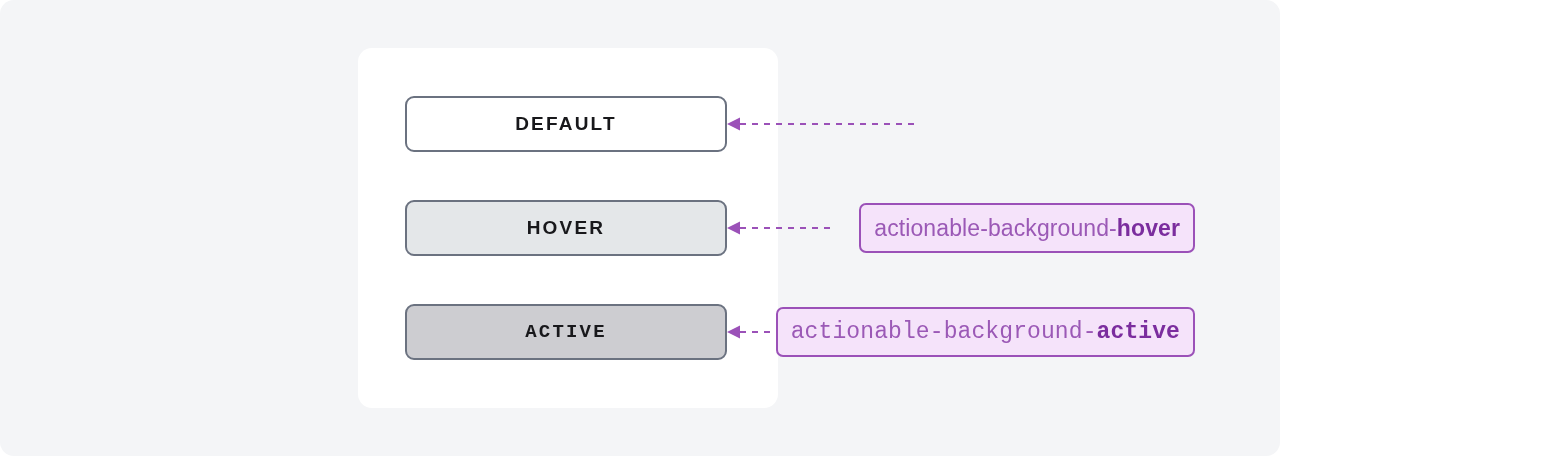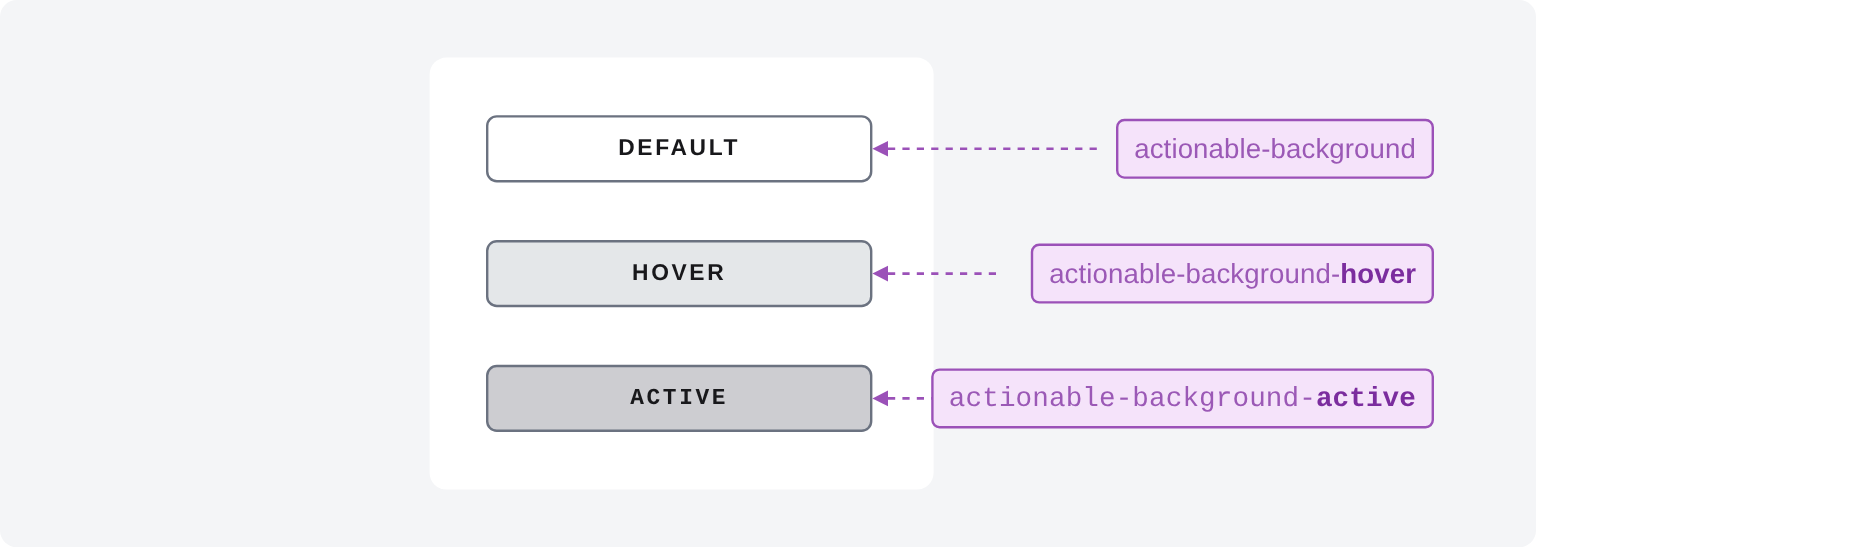--- a/index.html
+++ b/index.html
@@ -115,24 +115,20 @@
       <span>DEFAULT</span>
     </div>
 
     <div class="connector" style="width:188px;">
       <svg width="188" height="16" viewBox="0 0 188 16" fill="none">
         <path d="M0 8 L13 1.5 L13 14.5 Z" fill="#9b51b8"></path>
         <line x1="13" y1="8" x2="188" y2="8" stroke="#9b51b8" stroke-width="2.2" stroke-dasharray="6 6" stroke-linecap="butt"></line>
       </svg>
     </div>
 
-    <div class="token">
-      <span>actionable-background</span>
-        <span class="strong"></span>
-    </div>
   </div>
 
   <div class="row row-1">
 
     <div class="btn btn-hover">
       <span>HOVER</span>
     </div>
 
     <div class="connector" style="width:108px;">
       <svg width="108" height="16" viewBox="0 0 108 16" fill="none">

